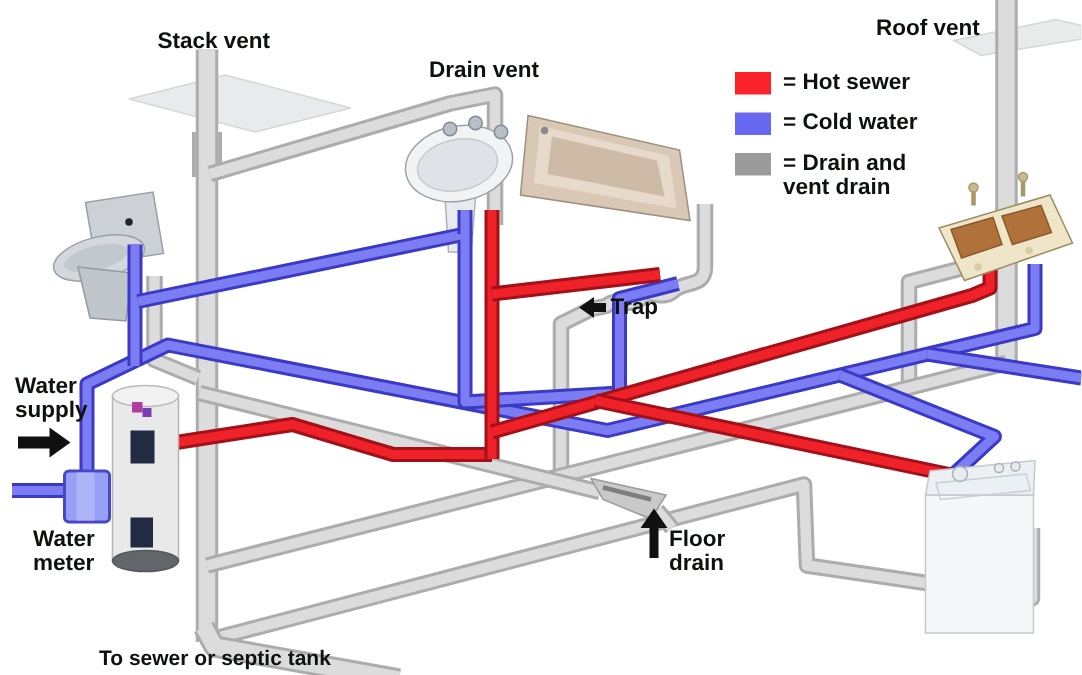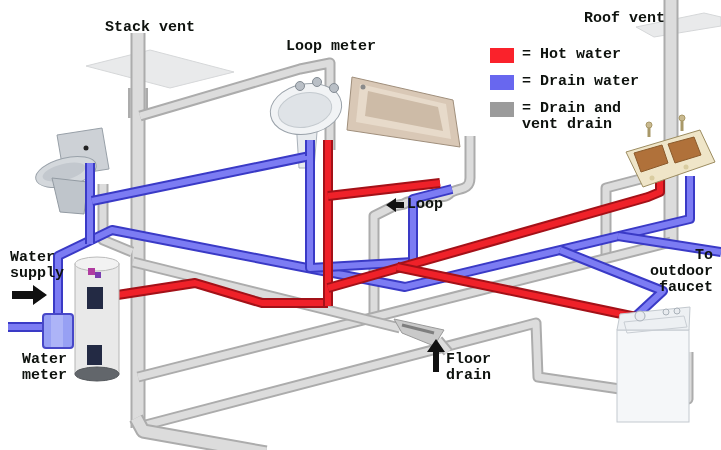--- a/index.html
+++ b/index.html
@@ -4,21 +4,21 @@
 <style>
   :root{
     --hot:#FA222B; --cold:#6867EF; --drain:#9B9B9B;
     --pipe-hot-core:#EF2129; --pipe-hot-edge:#A31118;
     --pipe-cold-core:#7C7CF3; --pipe-cold-edge:#3A3AC6;
     --pipe-drain-core:#DCDCDC; --pipe-drain-edge:#ACACAC;
     --label-text:#0E120E; --background:#FFFFFF;
   }
   html,body{margin:0;padding:0;background:#fff;}
   #stage{position:relative;width:721px;height:450px;background:var(--background);
-         font-family:Liberation Mono, monospace;overflow:hidden;}
+         font-family:Liberation Sans, sans-serif;overflow:hidden;}
   #pipes{position:absolute;left:0;top:0;}
   .pipe{fill:none;stroke-linejoin:round;stroke-linecap:butt;}
   path.pipe.drain{stroke:var(--pipe-drain-edge);stroke-width:11;}
   path.pipe.drain.core{stroke:var(--pipe-drain-core);stroke-width:7;}
   path.pipe.drain.wide{stroke-width:15;}
   path.pipe.drain.wide.core{stroke-width:11;}
   path.pipe.drain.xwide{stroke-width:20;}
   path.pipe.drain.xwide.core{stroke-width:15;}
   path.pipe.cold{stroke:var(--pipe-cold-edge);stroke-width:10;}
   path.pipe.cold.core{stroke:var(--pipe-cold-core);stroke-width:6;}
@@ -166,36 +166,34 @@
     </g>
 
     <g fill="#101010">
       <polygon points="12,291 33,291 33,285 47,295 33,305 33,299 12,299"></polygon>
       <polygon points="404,202 404,208 396,208 396,212 386,205 396,198 396,202"></polygon>
       <polygon points="433,372 433,352 427,352 436,339 445,352 439,352 439,372"></polygon>
     </g>
   </svg>
 
   <div class="lbl" style="left:105px;top:20px">Stack vent</div>
-  <div class="lbl" style="left:286px;top:39px">Loop meter</div>
+  <div class="lbl" style="left:286px;top:39px">Drain vent</div>
   <div class="lbl" style="left:584px;top:11px">Roof vent</div>
-  <div class="lbl" style="left:407px;top:197px">Loop</div>
+  <div class="lbl" style="left:407px;top:197px">Trap</div>
   <div class="lbl" style="left:10px;top:250px">Water
 supply</div>
   <div class="lbl" style="left:22px;top:352px">Water
 meter</div>
   <div class="lbl" style="left:446px;top:352px">Floor
 drain</div>
-  <div class="lbl right" style="left:643px;top:248px;width:70px">To
-outdoor
-faucet</div>
+  <div class="lbl small" style="left:66px;top:430px">To sewer or septic tank</div>
 
   <div>
     <div class="legend-swatch sw-hot" style="left:490px;top:48px"></div>
-    <div class="lbl" style="left:522px;top:47px">= Hot water</div>
+    <div class="lbl" style="left:522px;top:47px">= Hot sewer</div>
     <div class="legend-swatch sw-cold" style="left:490px;top:75px"></div>
-    <div class="lbl" style="left:522px;top:74px">= Drain water</div>
+    <div class="lbl" style="left:522px;top:74px">= Cold water</div>
     <div class="legend-swatch sw-drain" style="left:490px;top:102px"></div>
     <div class="lbl" style="left:522px;top:101px">= Drain and
 vent drain</div>
   </div>
 
 </div>
 
 </body></html>

